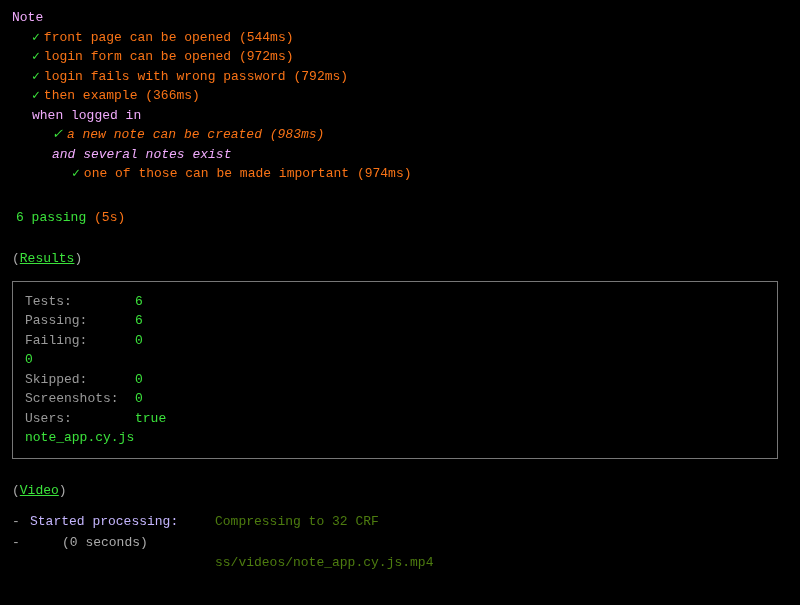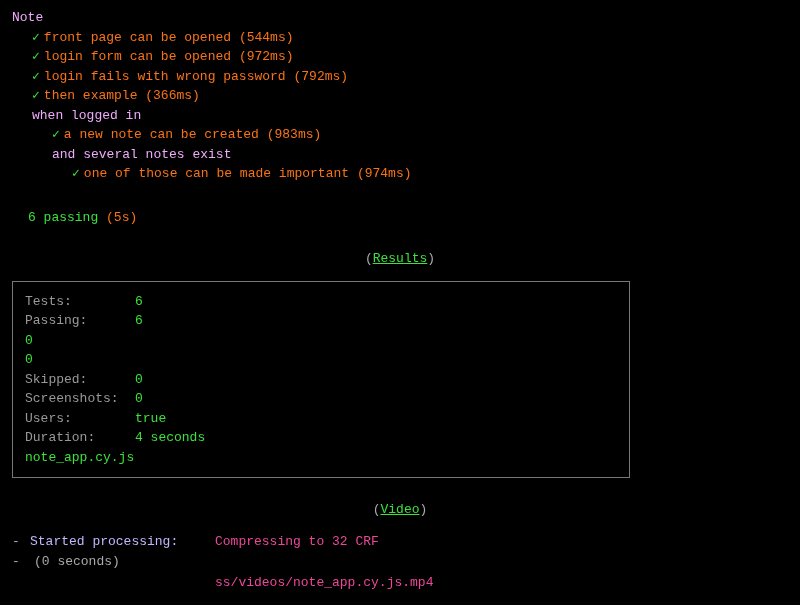--- a/index.html
+++ b/index.html
@@ -11,48 +11,47 @@
       color: #aaa;
       padding: 8px 12px;
       width: 800px;
       height: 605px;
       overflow: hidden;
     }
     .white { color: #f0abfc; }
     .gray { color: #f97316; }
     .green { color: #3BE23B; }
     .indent-1 { padding-left: 20px; }
-    .indent-2 { padding-left: 40px; }
+    .indent-2 { padding-left: 40px; font-style: italic; }
     .indent-3 { padding-left: 60px; }
     .check { color: #3BE23B; margin-right: 4px; }
     .section-header {
       margin-top: 22px;
       margin-bottom: 12px;
-      text-align: center;
     }
     .section-header .paren { color: #aaa; }
     .section-header .title {
       color: #3BE23B;
       text-decoration: underline;
     }
     .results-box {
       border: 1px solid #777;
       padding: 10px 12px 10px 12px;
       margin: 4px 0 18px 0;
-      width: 618px;
+      width: 766px;
     }
     .result-row { display: flex; }
     .result-label { width: 110px; color: #999; }
     .result-val { color: #3BE23B; }
     .video-row { display: flex; margin-bottom: 1px; }
     .video-dash { color: #aaa; width: 18px; }
     .video-label { color: #c4b5fd; width: 185px; }
-    .video-val { color: #ec4899; flex: 0 0 auto; max-width: 450px; }
-    .video-right { color: #aaa; margin-left: 4px; }
-    .passing-row { margin: 24px 0 8px 16px; }
+    .video-val { color: #4d7c0f; flex: 0 0 auto; max-width: 450px; }
+    .video-right { color: #aaa; margin-left: 32px; }
+    .passing-row { margin: 24px 0 8px 4px; }
     .video-cont { display: flex; }
   </style>
 </head>
 <body>
 
 <div class="white">Note</div>
 
 <div class="indent-1">
   <span class="check">✓</span><span class="gray">front page can be opened</span> <span class="gray">(544ms)</span>
 </div>
@@ -87,40 +86,37 @@
 <div class="results-box">
   <div class="result-row">
       <span class="result-label">Tests:</span>
       <span class="result-val">6</span>
     </div>
   <div class="result-row">
       <span class="result-label">Passing:</span>
       <span class="result-val">6</span>
     </div>
   <div class="result-row">
+      <span class="result-label">Failing:</span>
       <span class="result-val">0</span>
     </div>
   <div class="result-row">
       <span class="result-val">0</span>
     </div>
   <div class="result-row">
       <span class="result-label">Skipped:</span>
       <span class="result-val">0</span>
     </div>
   <div class="result-row">
       <span class="result-label">Screenshots:</span>
       <span class="result-val">0</span>
     </div>
   <div class="result-row">
       <span class="result-label">Users:</span>
       <span class="result-val">true</span>
-    </div>
-  <div class="result-row">
-      <span class="result-label">Duration:</span>
-      <span class="result-val">4 seconds</span>
     </div>
   <div class="result-row">
       <span class="result-val">note_app.cy.js</span>
     </div>
 </div>
 
 <div class="section-header">
   <span class="paren">(</span><span class="title">Video</span><span class="paren">)</span>
 </div>
 

